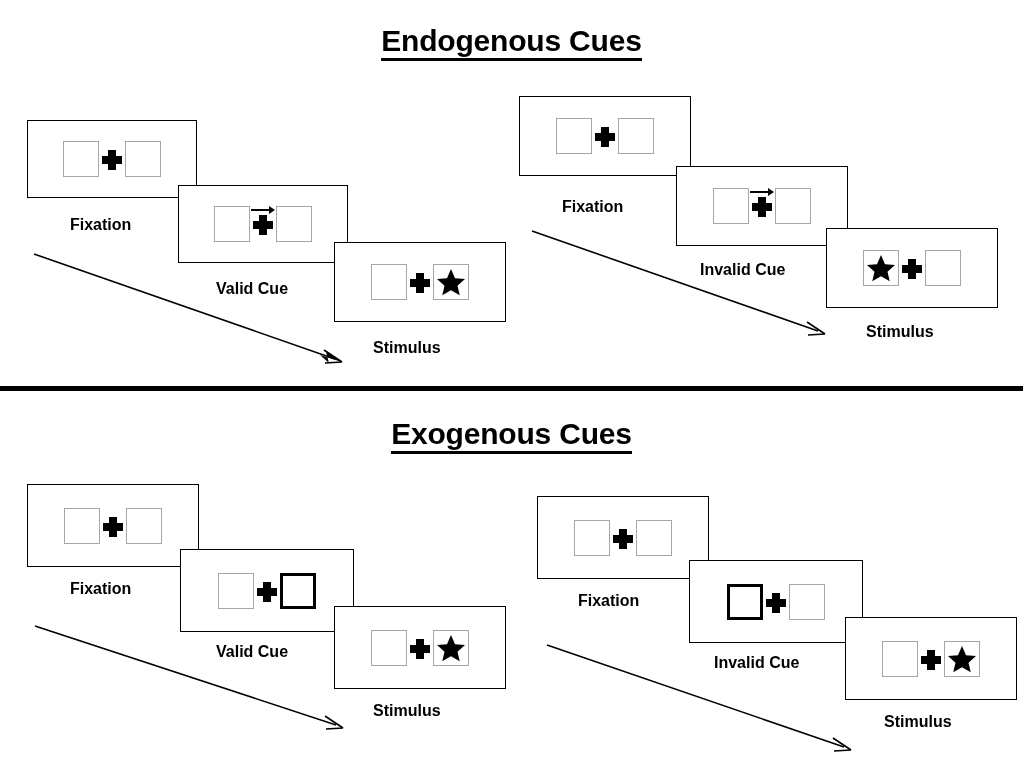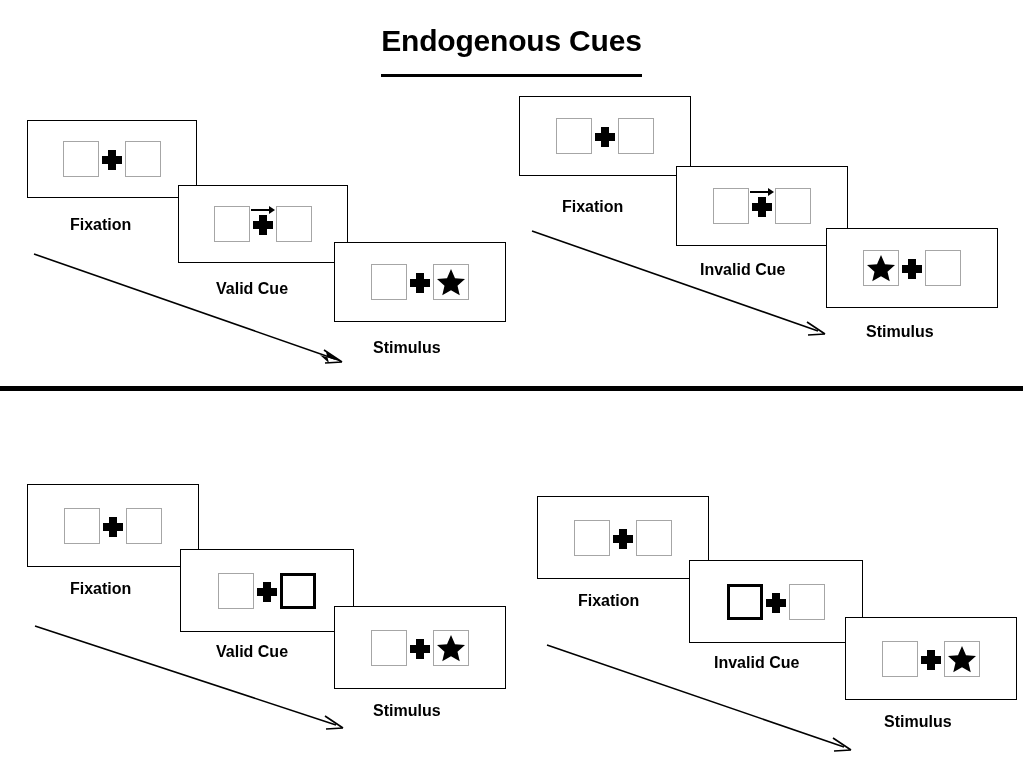--- a/index.html
+++ b/index.html
@@ -16,21 +16,21 @@
     position:absolute;
     width:100%;
     text-align:center;
     font-weight:bold;
     font-size:30px;
     letter-spacing:-0.2px;
     line-height:1;
   }
   .section-title span{
     border-bottom:3px solid #000;
-    padding-bottom:18px;
+    padding-bottom:2px;
     display:inline-block;
   }
 
   
   .divider{
     position:absolute;
     left:0;width:1023px;height:5px;
     background:#000;
   }
 
@@ -225,20 +225,23 @@
 
   <div class="flow-arrow" style="left:530px;top:227px;">
     <svg width="320" height="120" viewBox="0 0 320 120">
       <line x1="2" y1="4" x2="288" y2="104" stroke="#000" stroke-width="1.6"></line>
       <path d="M295 107 L277 95 M295 107 L278 108" stroke="#000" stroke-width="1.6" fill="none"></path>
     </svg>
   </div>
 
   <div class="divider" style="top:386px;"></div>
 
+  <div class="section-title" style="left:0;top:419px;">
+    <span>Exogenous Cues</span>
+  </div>
 
   <div class="frame" style="left:27px;top:484px;width:172px;height:83px;">
     <div class="row">
       <div class="box"></div>
       <div class="plus">
         <div class="pv"></div>
           <div class="ph"></div>
       </div>
       <div class="box"></div>
     </div>

